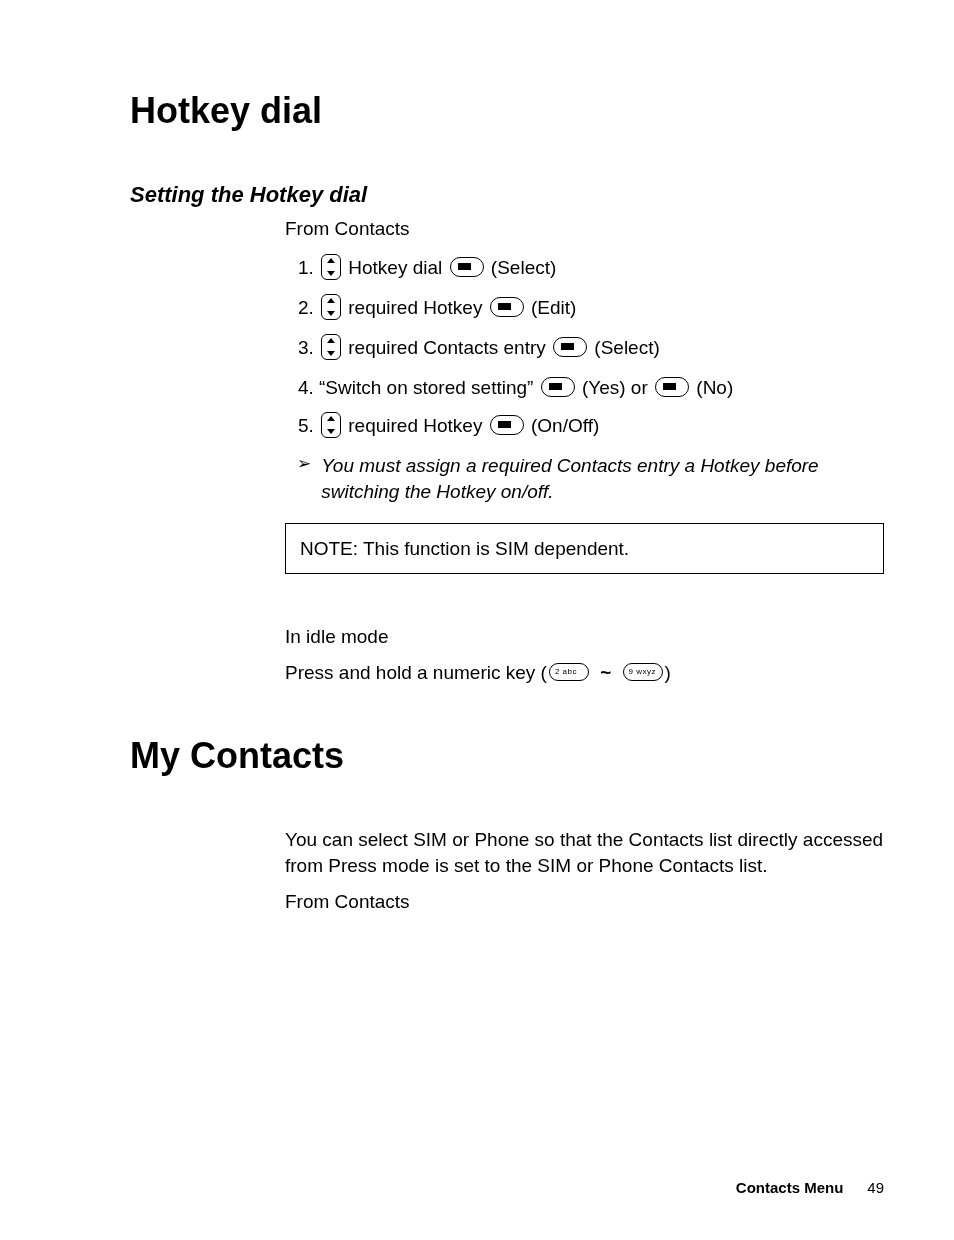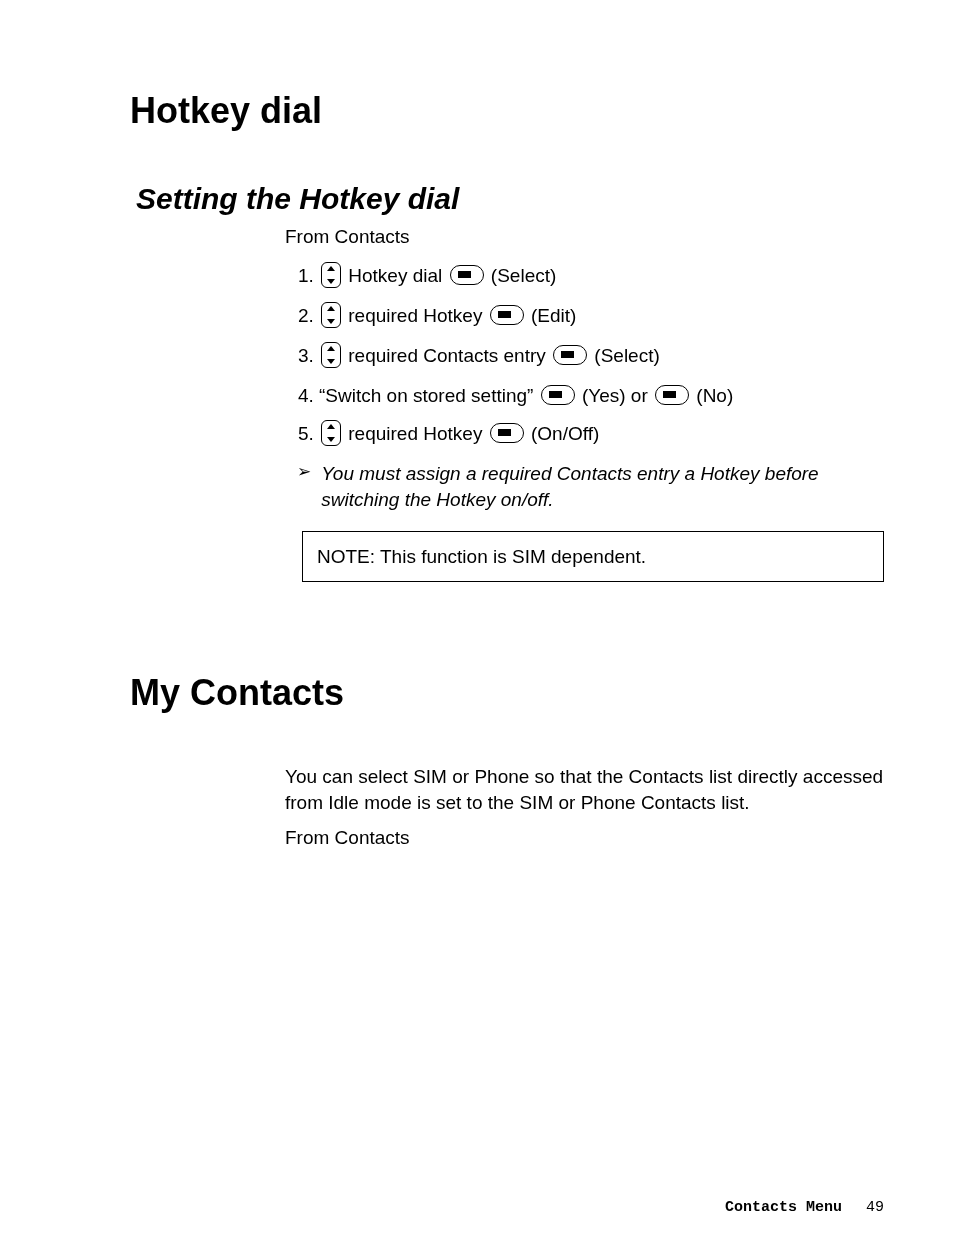--- a/index.html
+++ b/index.html
@@ -16,24 +16,24 @@
     min-height: 1240px;
     padding: 90px 70px 40px 130px;
     position: relative;
   }
   h1 {
     font-size: 36px;
     font-weight: bold;
     margin: 0 0 50px 0;
   }
   h2.sub {
-    font-size: 30px;
+    font-size: 22px;
     font-weight: bold;
     font-style: italic;
-    margin: 0 0 8px 6px;
+    margin: 0 0 8px 0;
   }
   .body-col {
     margin-left: 155px;
     font-size: 19px;
     line-height: 1.35;
   }
   .para { margin: 0 0 10px 0; }
   .from-line { margin: 6px 0 8px 0; }
   ol.steps {
     list-style: decimal;
@@ -52,29 +52,28 @@
   }
   .tip-arrow {
     flex: 0 0 auto;
     font-style: normal;
     font-size: 17px;
     line-height: 1.3;
   }
   .note-box {
     border: 1px solid #000;
     padding: 12px 14px;
-    margin: 12px 0 50px 17px;
+    margin: 12px 0 50px 0;
     font-size: 19px;
   }
   .footer {
     position: absolute;
-    bottom: 24px;
+    bottom: 44px;
     right: 70px;
     font-size: 15px;
-    font-family: Liberation Mono, monospace;
   }
   .footer .label { font-weight: bold; margin-right: 24px;}
   b { font-weight: normal; }
 
   
   .icon {
     display: inline-block;
     vertical-align: middle;
     margin: 0 2px;
     position: relative;
@@ -177,28 +176,32 @@
       <span>You must assign a required Contacts entry a Hotkey before switching the Hotkey on/off.</span>
     </div>
 
     <div class="note-box">
       <b>NOTE:</b><span> This function is SIM dependent.</span>
     </div>
   </div>
 
 
   <div class="body-col">
+    <p class="para">In idle mode</p>
+    <p class="para">
+      <span>Press and hold a numeric key (</span><span class="icon num-key">2  abc</span><span class="sep-tilde"> ~ </span><span class="icon num-key">9 wxyz</span><span>)</span>
+    </p>
   </div>
 
   <div class="section-gap"></div>
 
   <h1>My Contacts</h1>
 
   <div class="body-col">
-    <p class="para">You can select SIM or Phone so that the Contacts list directly accessed from Idle mode is set to the SIM or Phone Contacts list.</p>
+    <p class="para">You can select SIM or Phone so that the Contacts list directly accessed from Press mode is set to the SIM or Phone Contacts list.</p>
 
     <p class="from-line">
       <span>From </span><b>Contacts</b>
     </p>
 
   </div>
 
   <div class="footer">
     <span class="label">Contacts Menu</span><span>49</span>
   </div>

